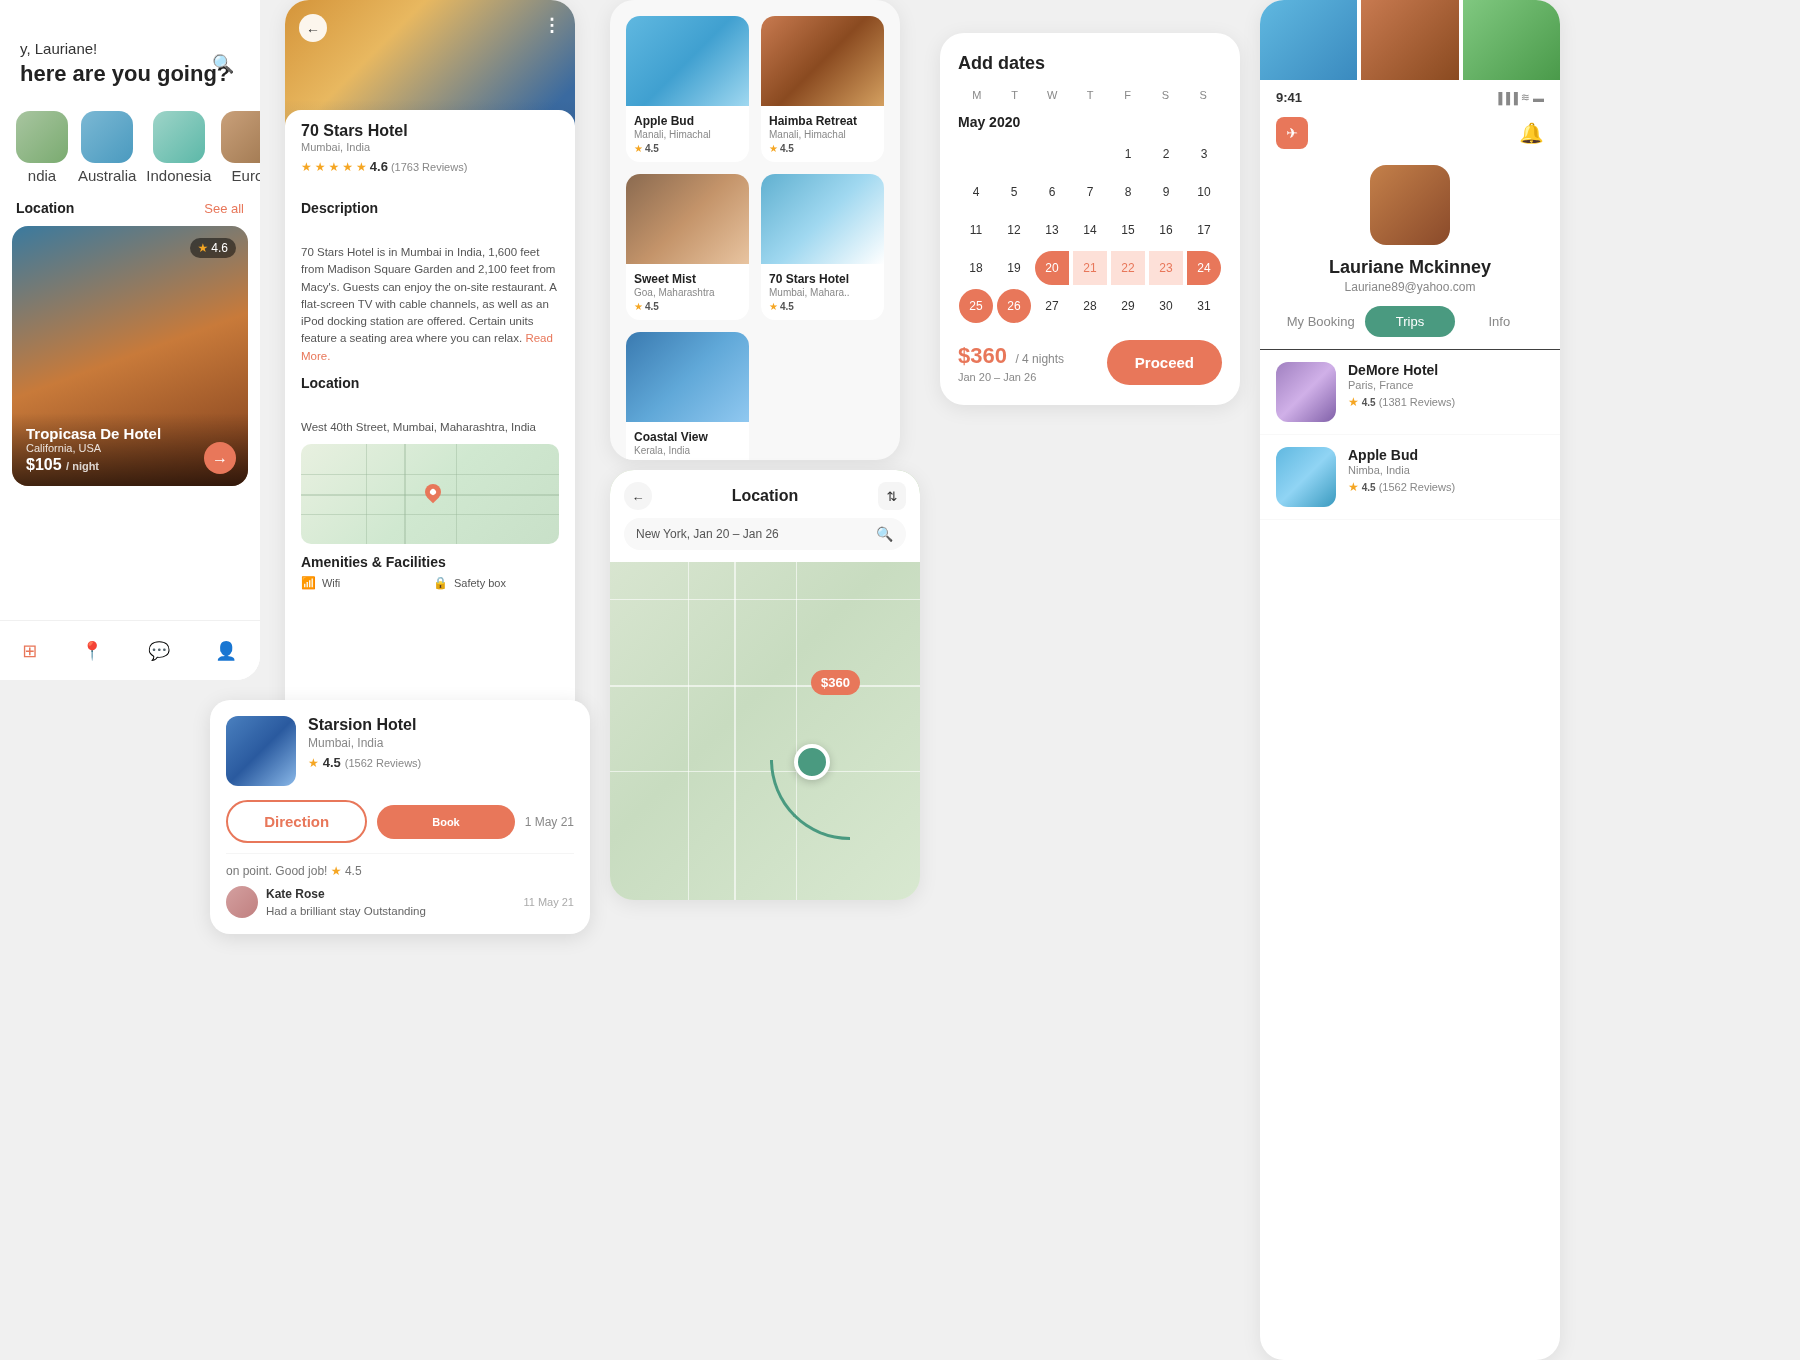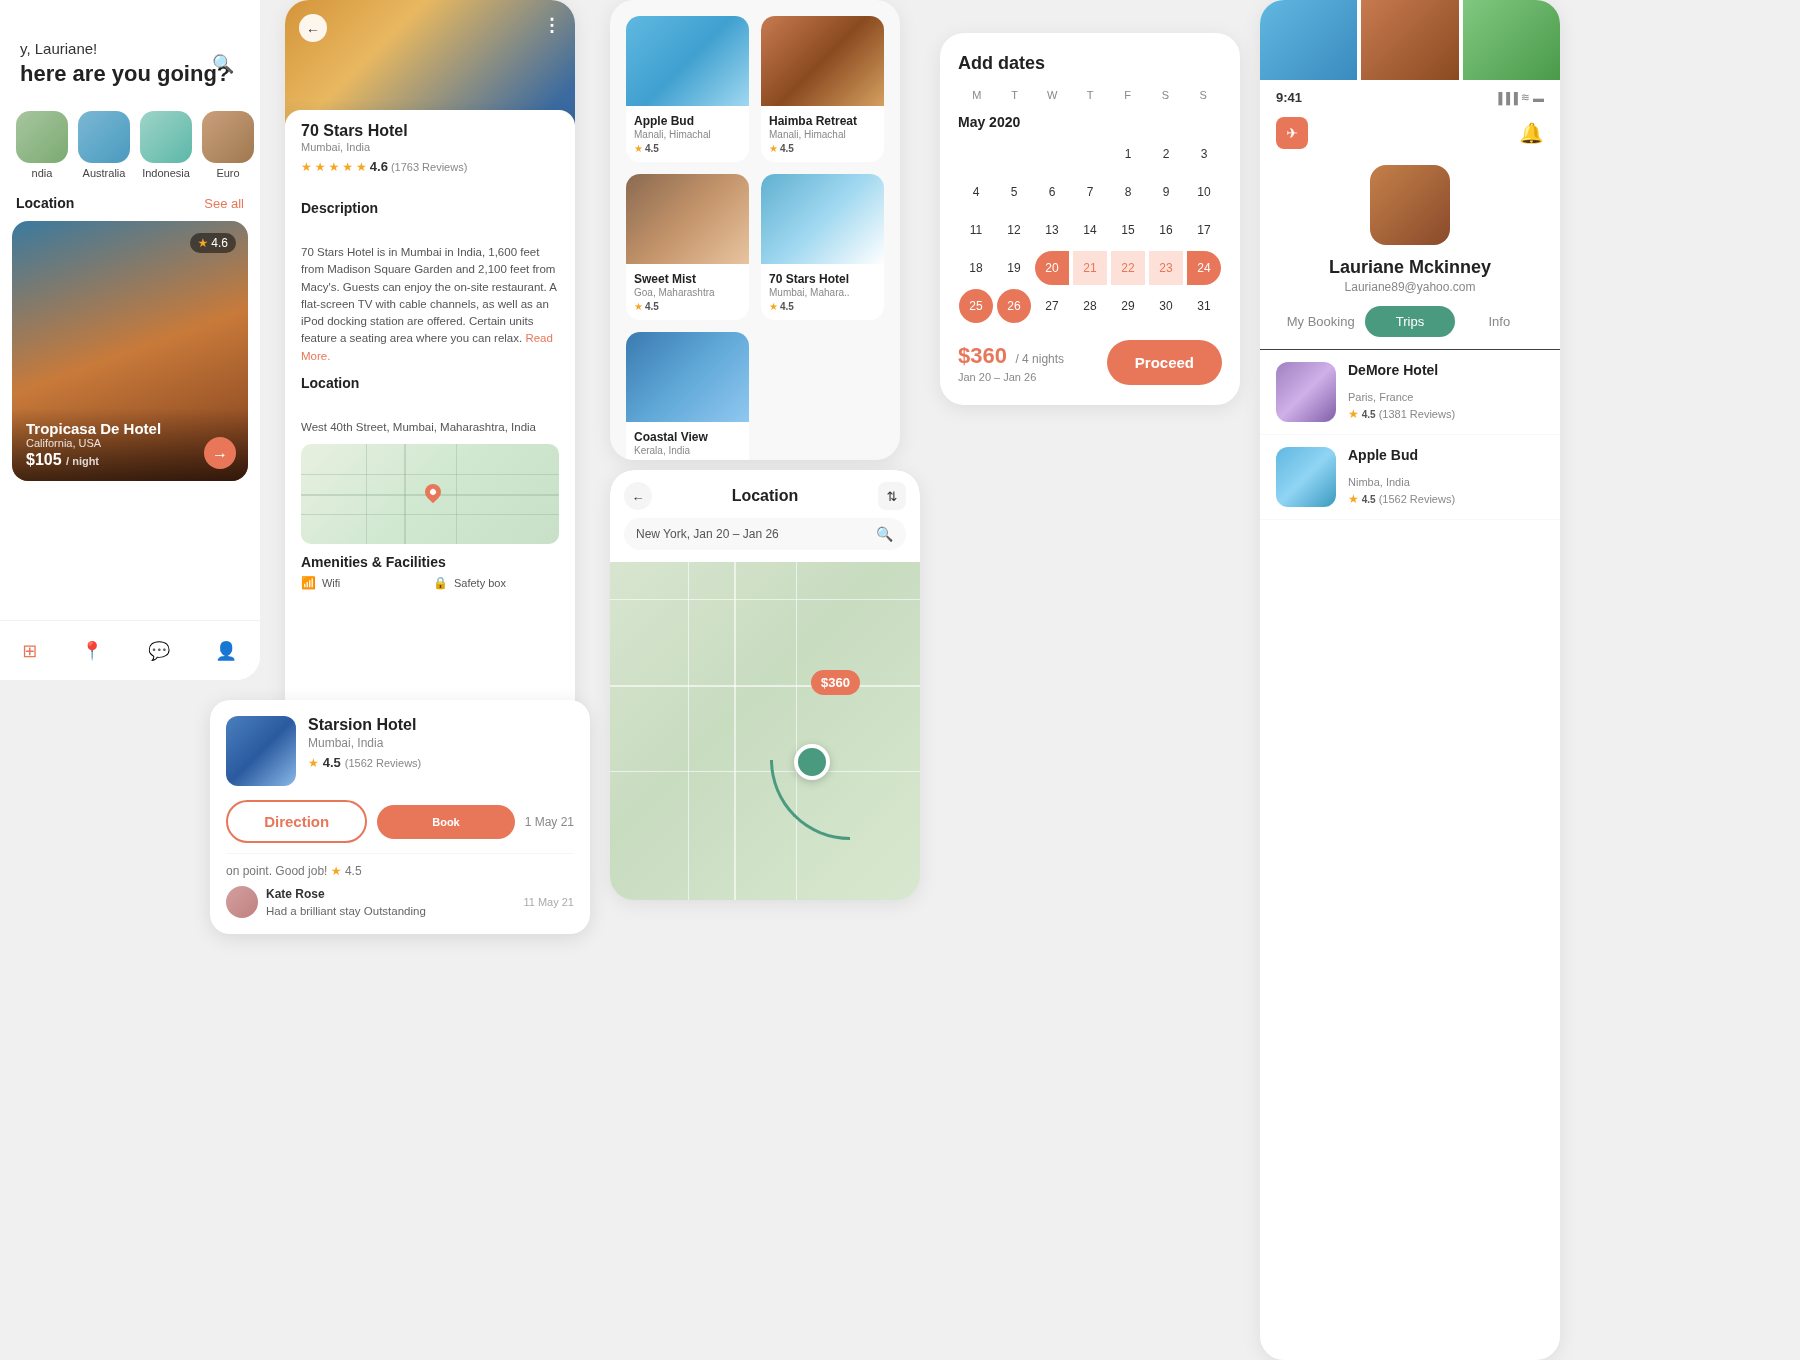--- a/index.html
+++ b/index.html
@@ -43,21 +43,21 @@
     .dest-item {
       display: flex; flex-direction: column; align-items: center; gap: 4px;
       flex-shrink: 0;
     }
     .dest-thumb {
       width: 52px; height: 52px;
       border-radius: 14px;
       overflow: hidden;
       background: #ccc;
     }
-    .dest-label { font-size: 11px; color: #444; }
+    .dest-label { font-size: 15px; color: #444; }
 
     
     .dest-india { background: linear-gradient(135deg, #a8c5a0, #7aab70); }
     .dest-australia { background: linear-gradient(135deg, #7bb8d4, #4a9abf); }
     .dest-indonesia { background: linear-gradient(135deg, #9ed4c8, #5cb8a8); }
     .dest-euro { background: linear-gradient(135deg, #c9a07a, #a07850); }
 
     .location-header {
       display: flex; justify-content: space-between; align-items: center;
       padding: 8px 16px 4px;
@@ -573,21 +573,21 @@
     }
     .booking-img {
       width: 60px; height: 60px;
       border-radius: 12px;
       flex-shrink: 0;
     }
     .bi-demore { background: linear-gradient(135deg, #a080c0 0%, #d0b0e8 50%, #8060a8 100%); }
     .bi-apple { background: linear-gradient(135deg, #60b8e0 0%, #90d4f4 50%, #3a9abf 100%); }
     .booking-info { flex: 1; }
     .booking-name { font-size: 14px; font-weight: 700; color: #222; }
-    .booking-loc { font-size: 11px; color: #888; margin-top: 13px; }
+    .booking-loc { font-size: 11px; color: #888; margin-top: 1px; }
     .booking-rating-row { display: flex; align-items: center; gap: 3px; margin-top: 4px; }
 
     
     .road-h1 { top: 50%; left: 0; right: 0; height: 2px; }
     .road-h2 { top: 30%; left: 0; right: 0; height: 1px; }
     .road-h3 { top: 70%; left: 0; right: 0; height: 1px; }
     .road-v1 { left: 40%; top: 0; bottom: 0; width: 2px; }
     .road-v2 { left: 60%; top: 0; bottom: 0; width: 1px; }
     .road-v3 { left: 25%; top: 0; bottom: 0; width: 1px; }
 

